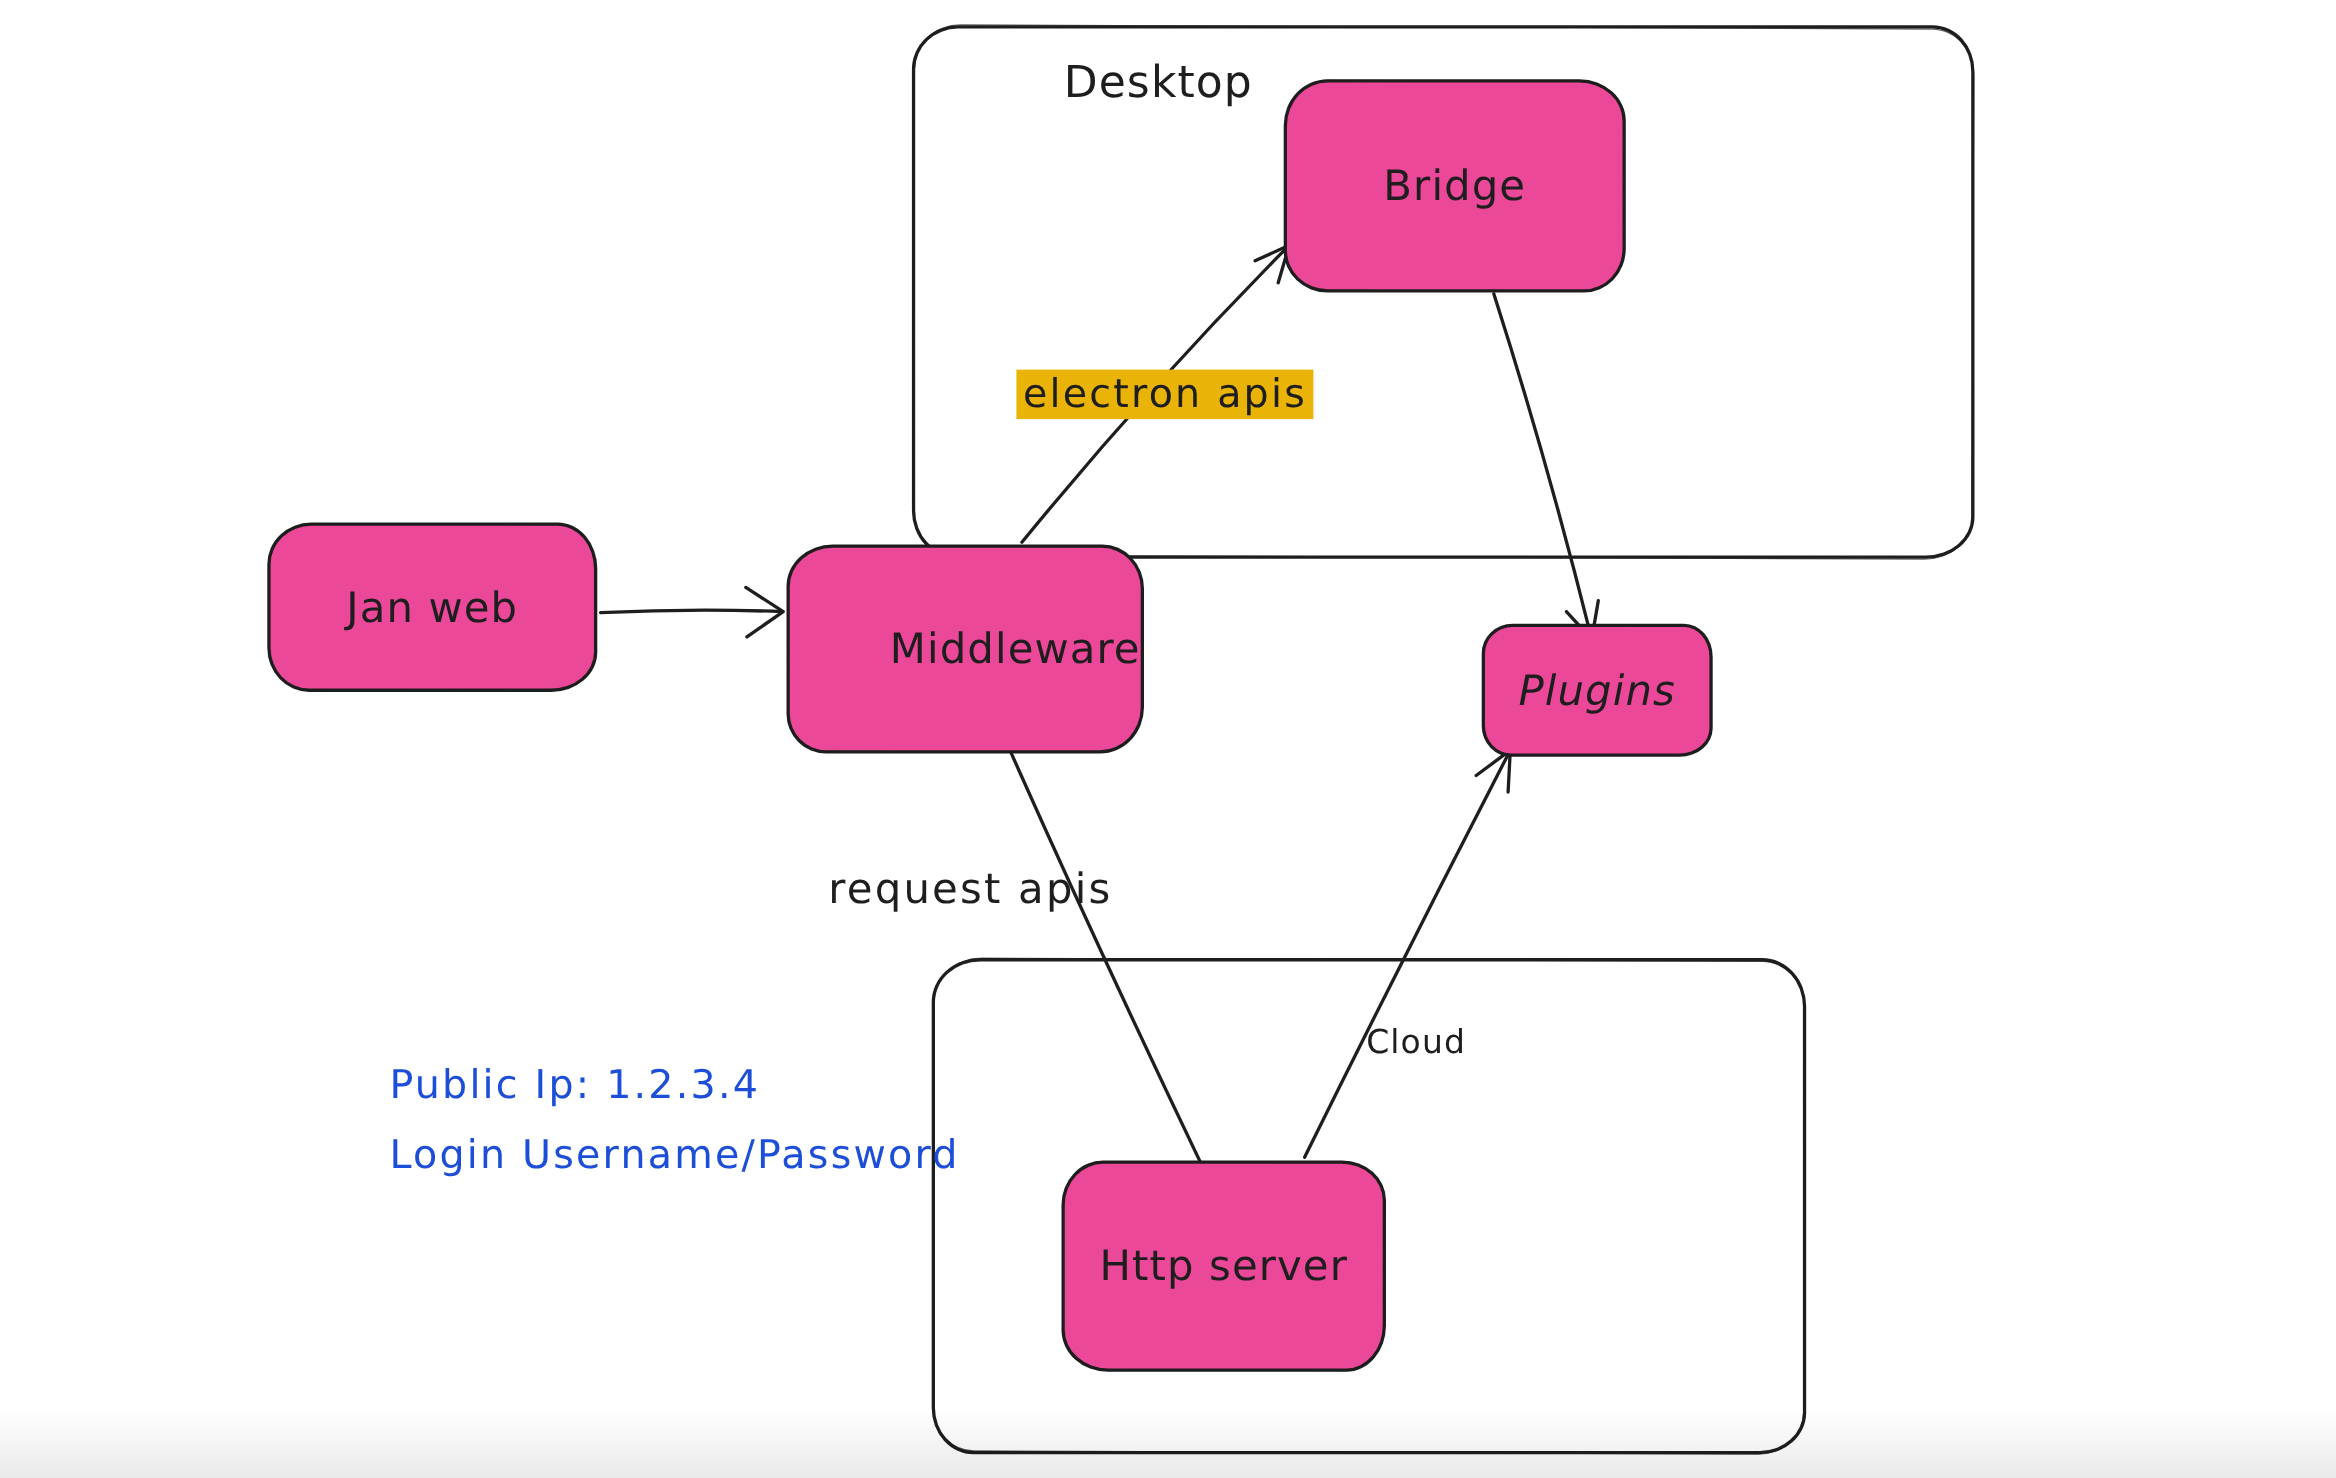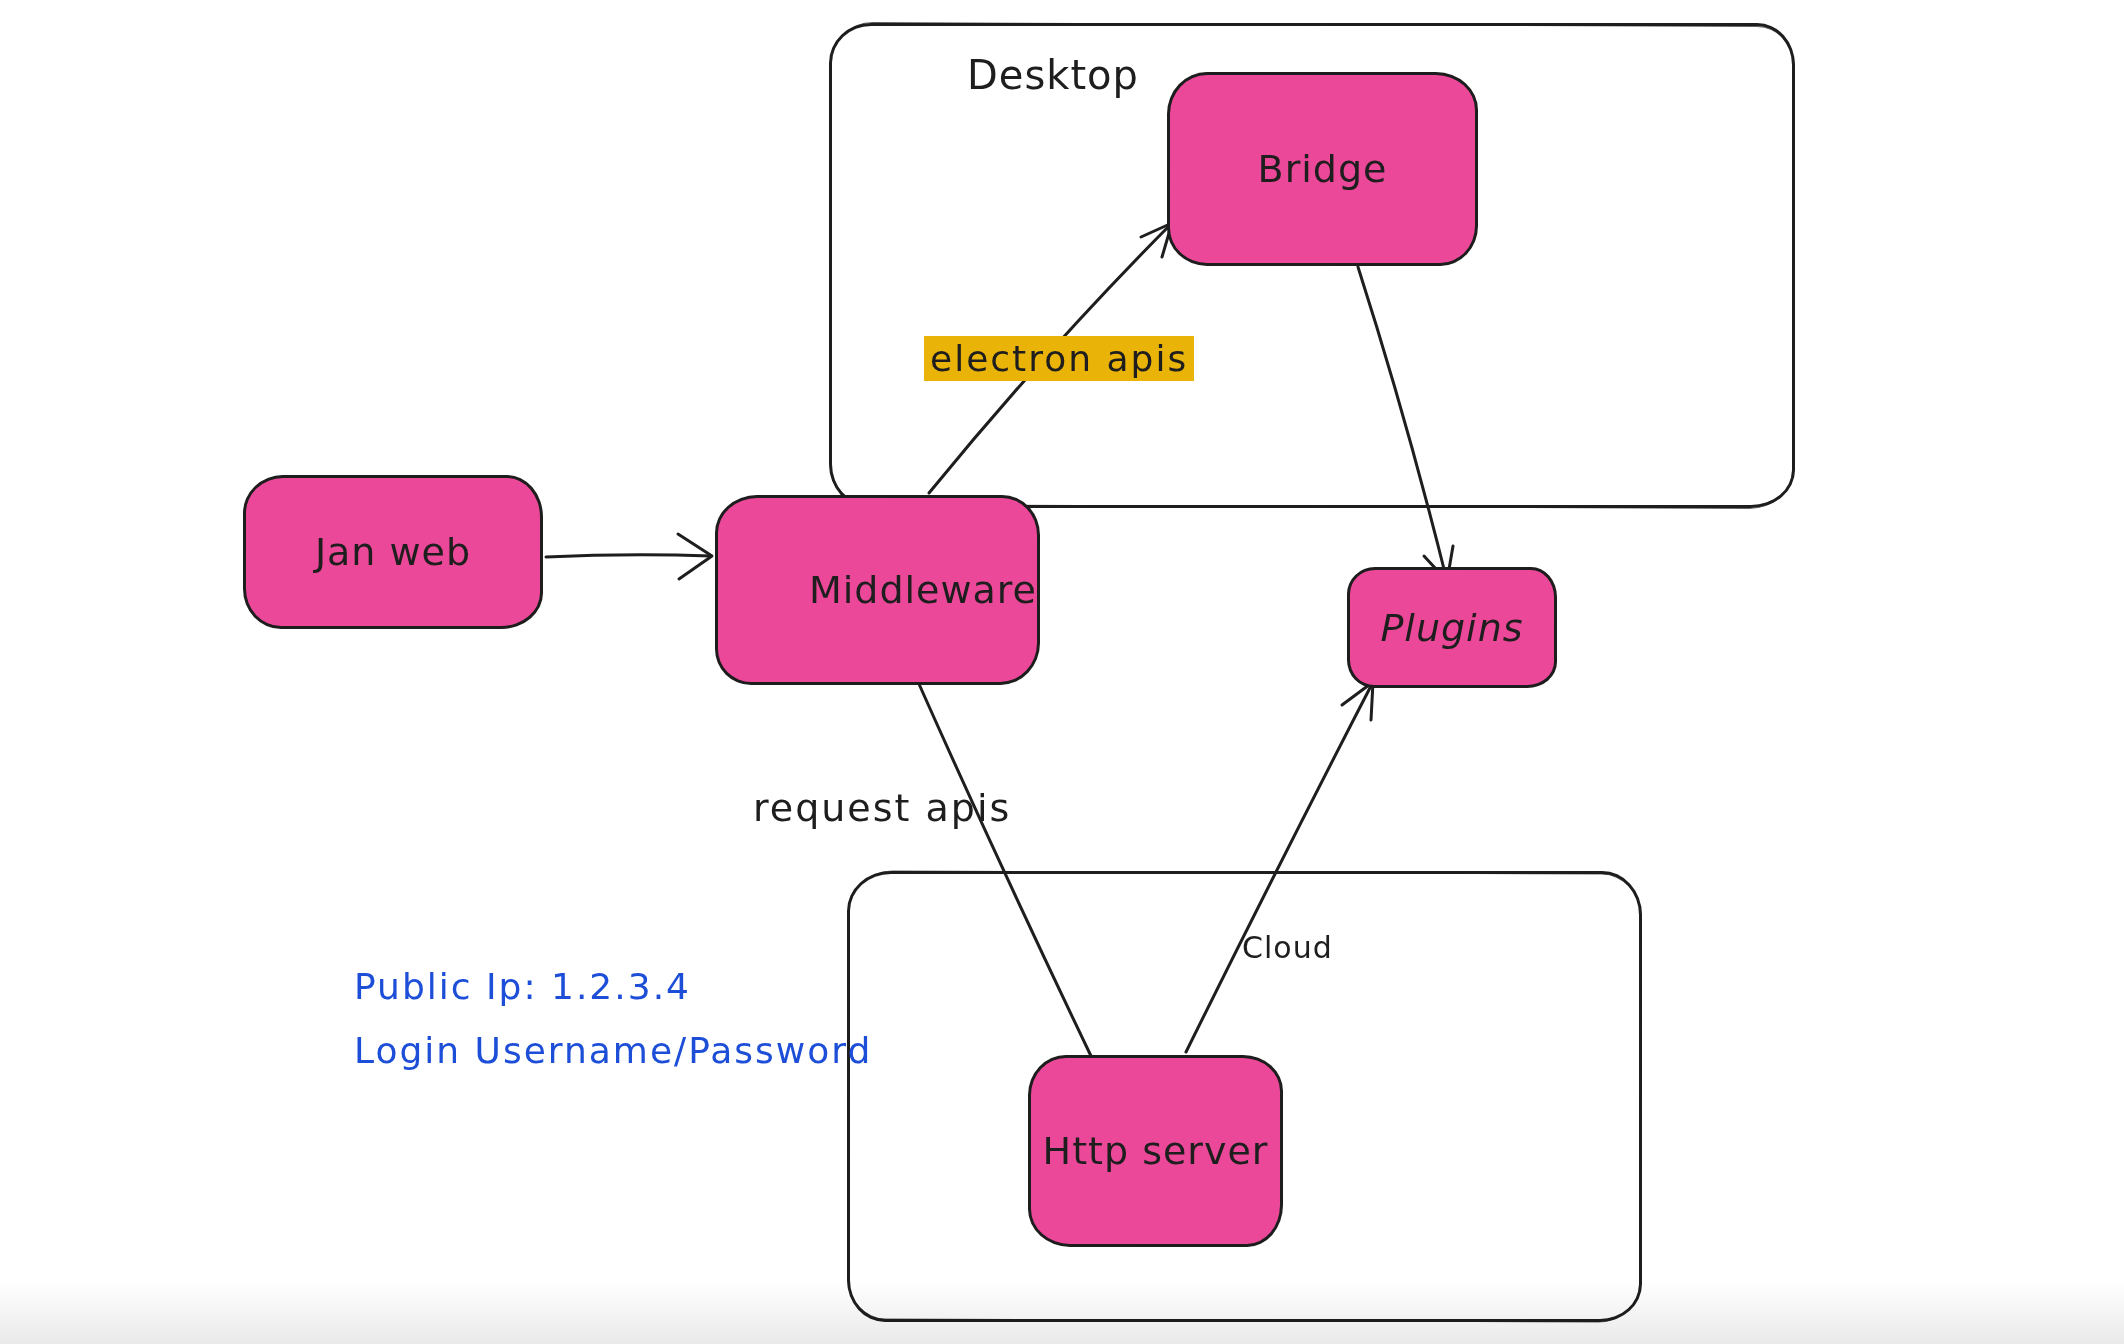--- a/index.html
+++ b/index.html
@@ -62,21 +62,21 @@
     white-space: nowrap;
     color: #1e1e1e;
   }
   
   #desktop-container { left: 829px; top: 23px;  width: 966px; height: 485px; border-radius: 42px 38px 44px 40px / 40px 42px 38px 44px; }
   #cloud-container   { left: 847px; top: 871px; width: 795px; height: 451px; border-radius: 44px 40px 42px 38px / 40px 44px 38px 42px; }
   #jan-web-node      { left: 243px; top: 475px; width: 300px; height: 154px; border-radius: 40px 36px 42px 38px / 38px 42px 36px 40px; }
   #middleware-node   { left: 715px; top: 495px; width: 325px; height: 190px; border-radius: 42px 38px 40px 36px / 38px 40px 42px 36px; justify-content: flex-end; }
   #bridge-node       { left: 1167px; top: 72px; width: 311px; height: 194px; border-radius: 40px 42px 38px 40px / 42px 38px 40px 38px; }
   #plugins-node      { left: 1347px; top: 567px; width: 210px; height: 121px; border-radius: 28px 26px 30px 27px / 27px 30px 26px 28px; font-style: italic; }
-  #http-server-node  { left: 1028px; top: 1055px; width: 255px; height: 192px; border-radius: 38px 40px 36px 42px / 40px 36px 42px 38px; }
+  #http-server-node  { left: 965px; top: 1055px; width: 295px; height: 192px; border-radius: 38px 40px 36px 42px / 40px 36px 42px 38px; }
 
   #desktop-label { left: 967px; top: 52px;  font-size: 40px; }
   #cloud-label   { left: 1217px; top: 930px; font-size: 30px; margin-left: 25px; }
 
   #electron-apis-label {
     left: 924px; top: 336px;
     font-size: 36px; letter-spacing: 2px;
     background: #eab308; padding: 2px 6px;
   }
   #request-paths-label {

